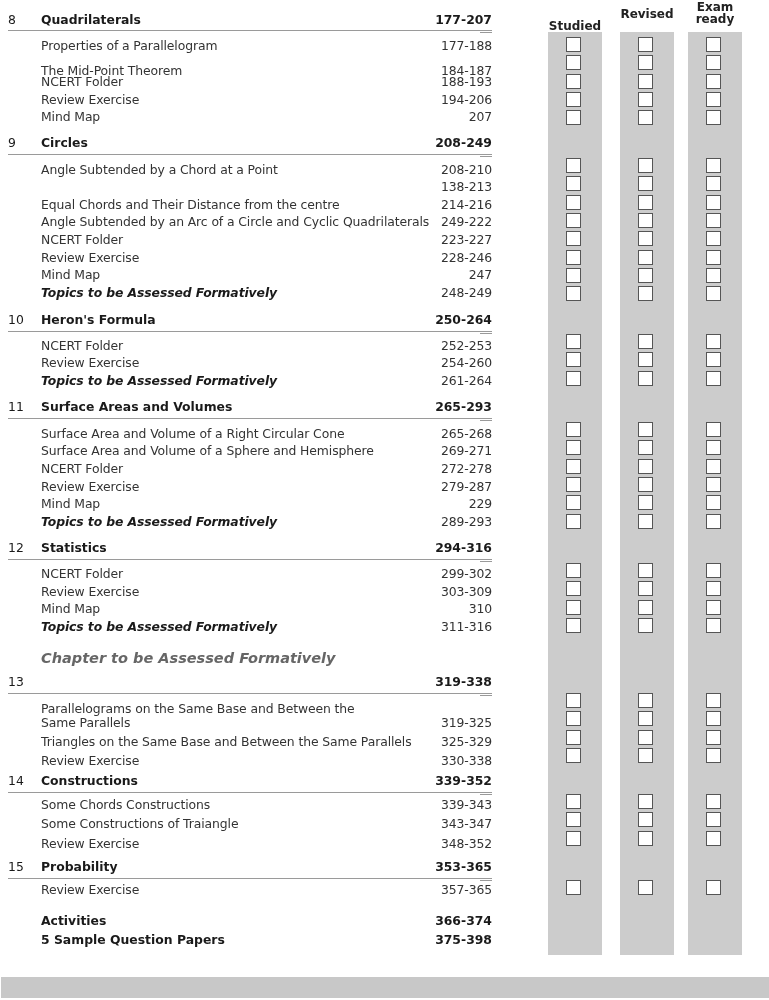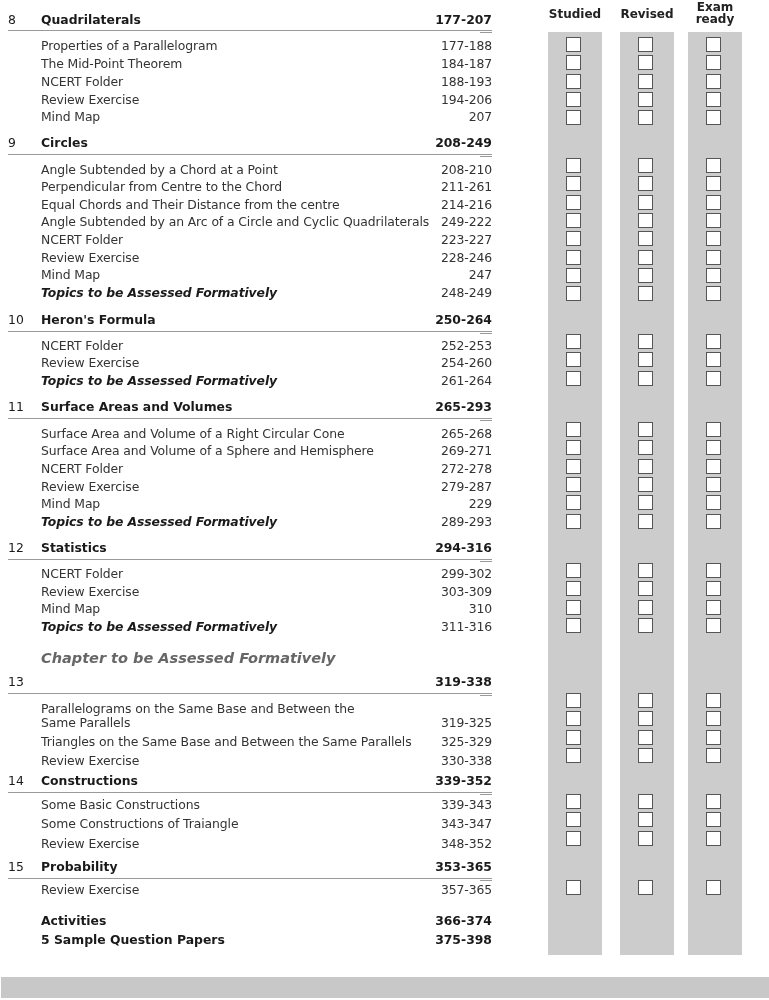--- a/index.html
+++ b/index.html
@@ -18,21 +18,21 @@
   .section-heading { position: absolute; left: 41px; font-size: 14.5px; font-weight: bold; font-style: italic; color: #666; white-space: nowrap; }
   .extra { font-weight: bold; color: #1a1a1a; }
   .col-header { position: absolute; top: 0; width: 54px; text-align: center; font-size: 12px; font-weight: bold; color: #222; line-height: 12px; }
   .col { position: absolute; top: 32px; width: 54px; height: 923px; background: #cccccc; }
   .cb { position: absolute; left: 18px; width: 15px; height: 15px; background: #fff; border: 1px solid #555; box-sizing: border-box; }
   .bottom-bar { position: absolute; left: 1px; top: 977px; width: 768px; height: 21px; background: #c8c8c8; }
 </style>
 </head>
 <body>
 
-<div class="col-header" style="left:548px; top:8px;">Studied</div>
+<div class="col-header" style="left:548px; top:20px;">Studied</div>
 <div class="col-header" style="left:620px; top:8px;">Revised</div>
 <div class="col-header" style="left:688px; top:1px;">
   <div>Exam</div>
   <div>ready</div>
 </div>
 
 <div class="col" style="left:548px;"></div>
 <div class="col" style="left:620px;"></div>
 <div class="col" style="left:688px;"></div>
 
@@ -40,21 +40,21 @@
     <div class="row ch" style="top: 11px;">
       <span class="num">8</span>
       <span class="title">Quadrilaterals</span>
       <span class="pages">177-207</span>
     </div>
     <div class="ch-line" style="top: 30px;"></div>
     <div class="row sub" style="top: 37px;">
       <span class="title">Properties of a Parallelogram</span>
       <span class="pages">177-188</span>
     </div>
-    <div class="row sub" style="top: 55px;">
+    <div class="row sub" style="top: 62px;">
       <span class="title">The Mid-Point Theorem</span>
       <span class="pages">184-187</span>
     </div>
     <div class="row sub" style="top: 73px;">
       <span class="title">NCERT Folder</span>
       <span class="pages">188-193</span>
     </div>
     <div class="row sub" style="top: 91px;">
       <span class="title">Review Exercise</span>
       <span class="pages">194-206</span>
@@ -67,22 +67,21 @@
       <span class="num">9</span>
       <span class="title">Circles</span>
       <span class="pages">208-249</span>
     </div>
     <div class="ch-line" style="top: 154px;"></div>
     <div class="row sub" style="top: 161px;">
       <span class="title">Angle Subtended by a Chord at a Point</span>
       <span class="pages">208-210</span>
     </div>
     <div class="row sub" style="top: 178px;">
-      <span class="title">Perpendicular from Centre to the Chord</span>
-      <span class="pages">211-261</span>
+      <span class="pages">138-213</span>
     </div>
     <div class="row sub" style="top: 196px;">
       <span class="title">Equal Chords and Their Distance from the centre</span>
       <span class="pages">214-216</span>
     </div>
     <div class="row sub" style="top: 213px;">
       <span class="title">Angle Subtended by an Arc of a Circle and Cyclic Quadrilaterals</span>
       <span class="pages">249-222</span>
     </div>
     <div class="row sub" style="top: 231px;">
@@ -191,21 +190,21 @@
       <span class="title">Review Exercise</span>
       <span class="pages">330-338</span>
     </div>
     <div class="row ch" style="top: 772px;">
       <span class="num">14</span>
       <span class="title">Constructions</span>
       <span class="pages">339-352</span>
     </div>
     <div class="ch-line" style="top: 792px;"></div>
     <div class="row sub" style="top: 796px;">
-      <span class="title">Some Basic Constructions</span>
+      <span class="title">Some Chords Constructions</span>
       <span class="pages">339-343</span>
     </div>
     <div class="row sub" style="top: 815px;">
       <span class="title">Some Constructions of Traiangle</span>
       <span class="pages">343-347</span>
     </div>
     <div class="row sub" style="top: 835px;">
       <span class="title">Review Exercise</span>
       <span class="pages">348-352</span>
     </div>

